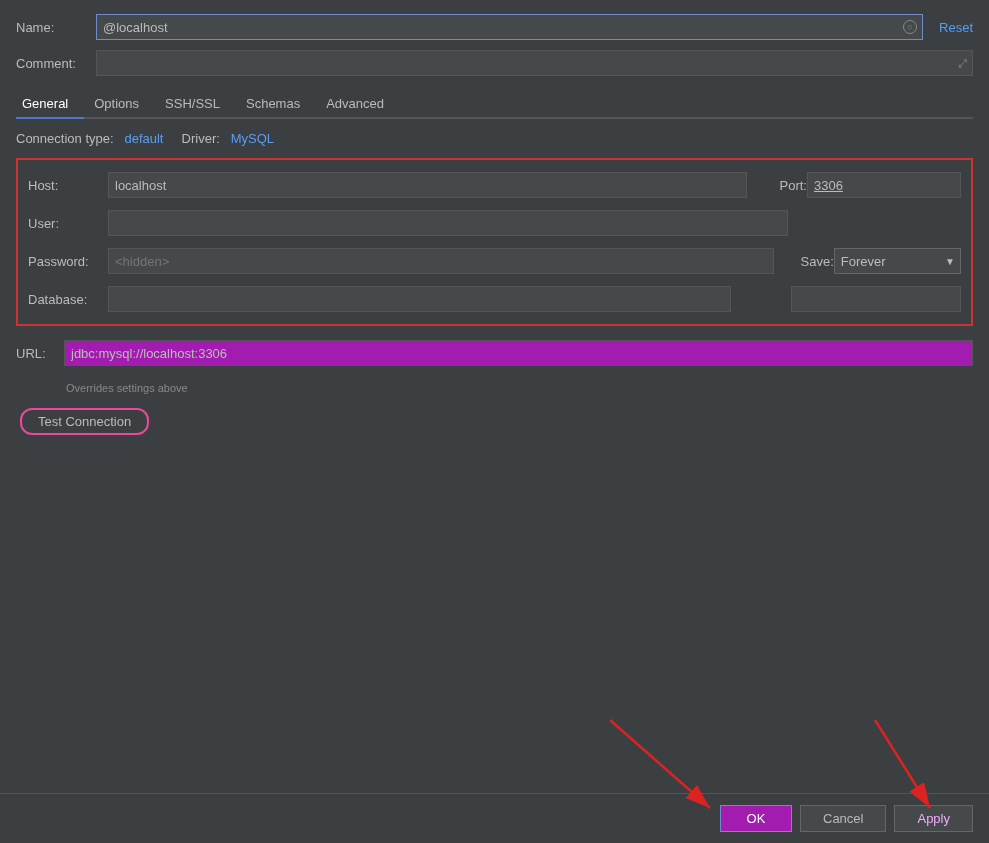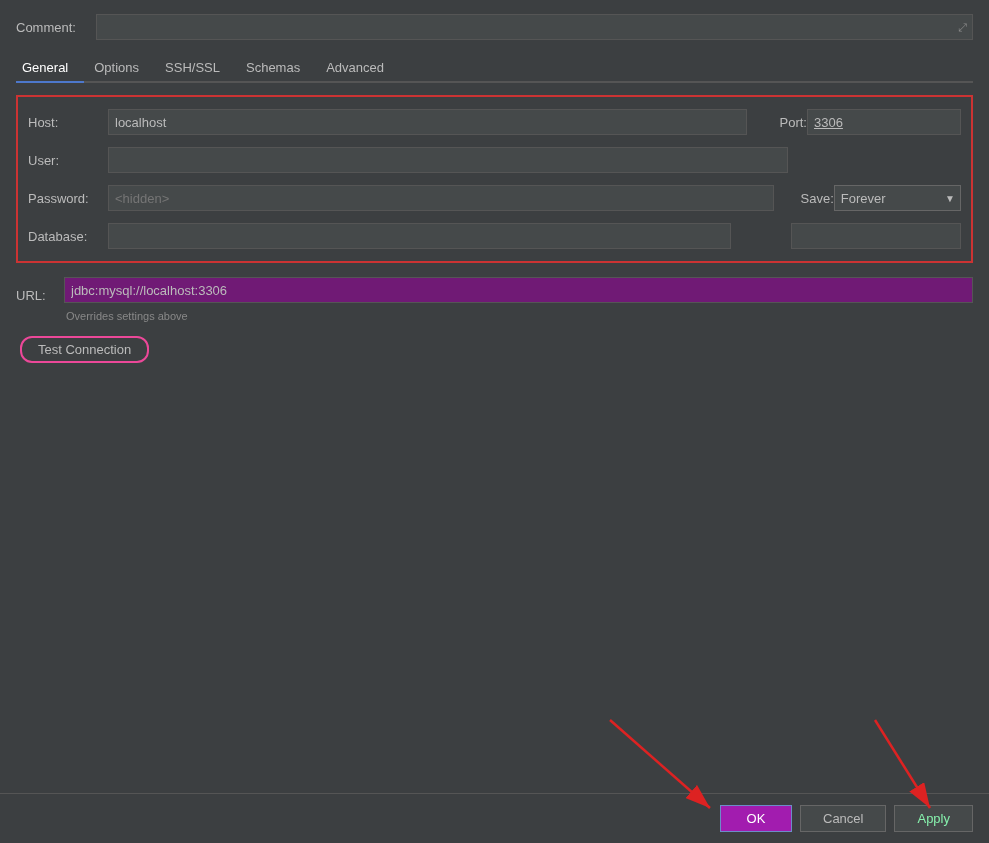--- a/index.html
+++ b/index.html
@@ -247,31 +247,31 @@
       width: 186px;
       height: 26px;
       background: #45494a;
       border: 1px solid #555;
       margin-left: 60px;
     }
 
     
     .url-row {
       display: flex;
-      align-items: flex-end;
-      margin-bottom: 7px;
+      align-items: center;
+      margin-bottom: 16px;
     }
     .url-label {
       width: 48px;
       color: #bbbbbb;
       flex-shrink: 0;
     }
     .url-input {
       flex: 1;
-      background: #701a75;
+      background: #a21caf;
       border: 1px solid #555;
       color: #bbbbbb;
       padding: 3px 6px;
       font-size: 13px;
       outline: none;
       height: 26px;
     }
     .url-hint {
       font-size: 11px;
       color: #888;
@@ -321,21 +321,21 @@
       border: 1px solid #666;
       color: #bbbbbb;
       padding: 5px 22px;
       font-size: 13px;
       cursor: pointer;
       min-width: 72px;
     }
     .btn-apply {
       background: #45494a;
       border: 1px solid #666;
-      color: #86efac;
+      color: #f0abfc;
       padding: 5px 22px;
       font-size: 13px;
       cursor: pointer;
       min-width: 72px;
     }
 
     
     .arrows-overlay {
       position: absolute;
       top: 0;
@@ -344,40 +344,57 @@
       height: 843px;
       pointer-events: none;
     }
   </style>
 </head>
 <body>
 
 <div class="dialog">
 
   
+  <div class="name-row">
+    <span class="name-label">Name:</span>
+    <div class="name-input-wrapper">
+      <input class="name-input" type="text" value="@localhost" style="">
+      <div class="name-input-clear">○</div>
+    </div>
+    <a class="reset-link">Reset</a>
+  </div>
 
   
   <div class="comment-row">
     <span class="comment-label">Comment:</span>
     <div class="comment-input-wrapper">
       <input class="comment-input" type="text" value="" style="">
       <span class="comment-expand">⤢</span>
     </div>
   </div>
 
   
   <div class="tabs">
     <div class="tab active">General</div>
     <div class="tab">Options</div>
     <div class="tab">SSH/SSL</div>
     <div class="tab">Schemas</div>
     <div class="tab">Advanced</div>
   </div>
 
   
+  <div class="conn-type-line">
+    <span>Connection type:</span>
+    <span>&nbsp;</span>
+    <span class="link">default</span>
+    <span>&nbsp;&nbsp;&nbsp;</span>
+    <span>Driver:</span>
+    <span>&nbsp;</span>
+    <span class="link">MySQL</span>
+  </div>
 
   
   <div class="connection-section">
 
     <div class="field-row">
       <span class="field-label">Host:</span>
       <input class="field-input host-input" type="text" value="localhost" style="">
       <span class="port-label">Port:</span>
       <input class="field-input port-input" type="text" value="3306" style="">
     </div>

